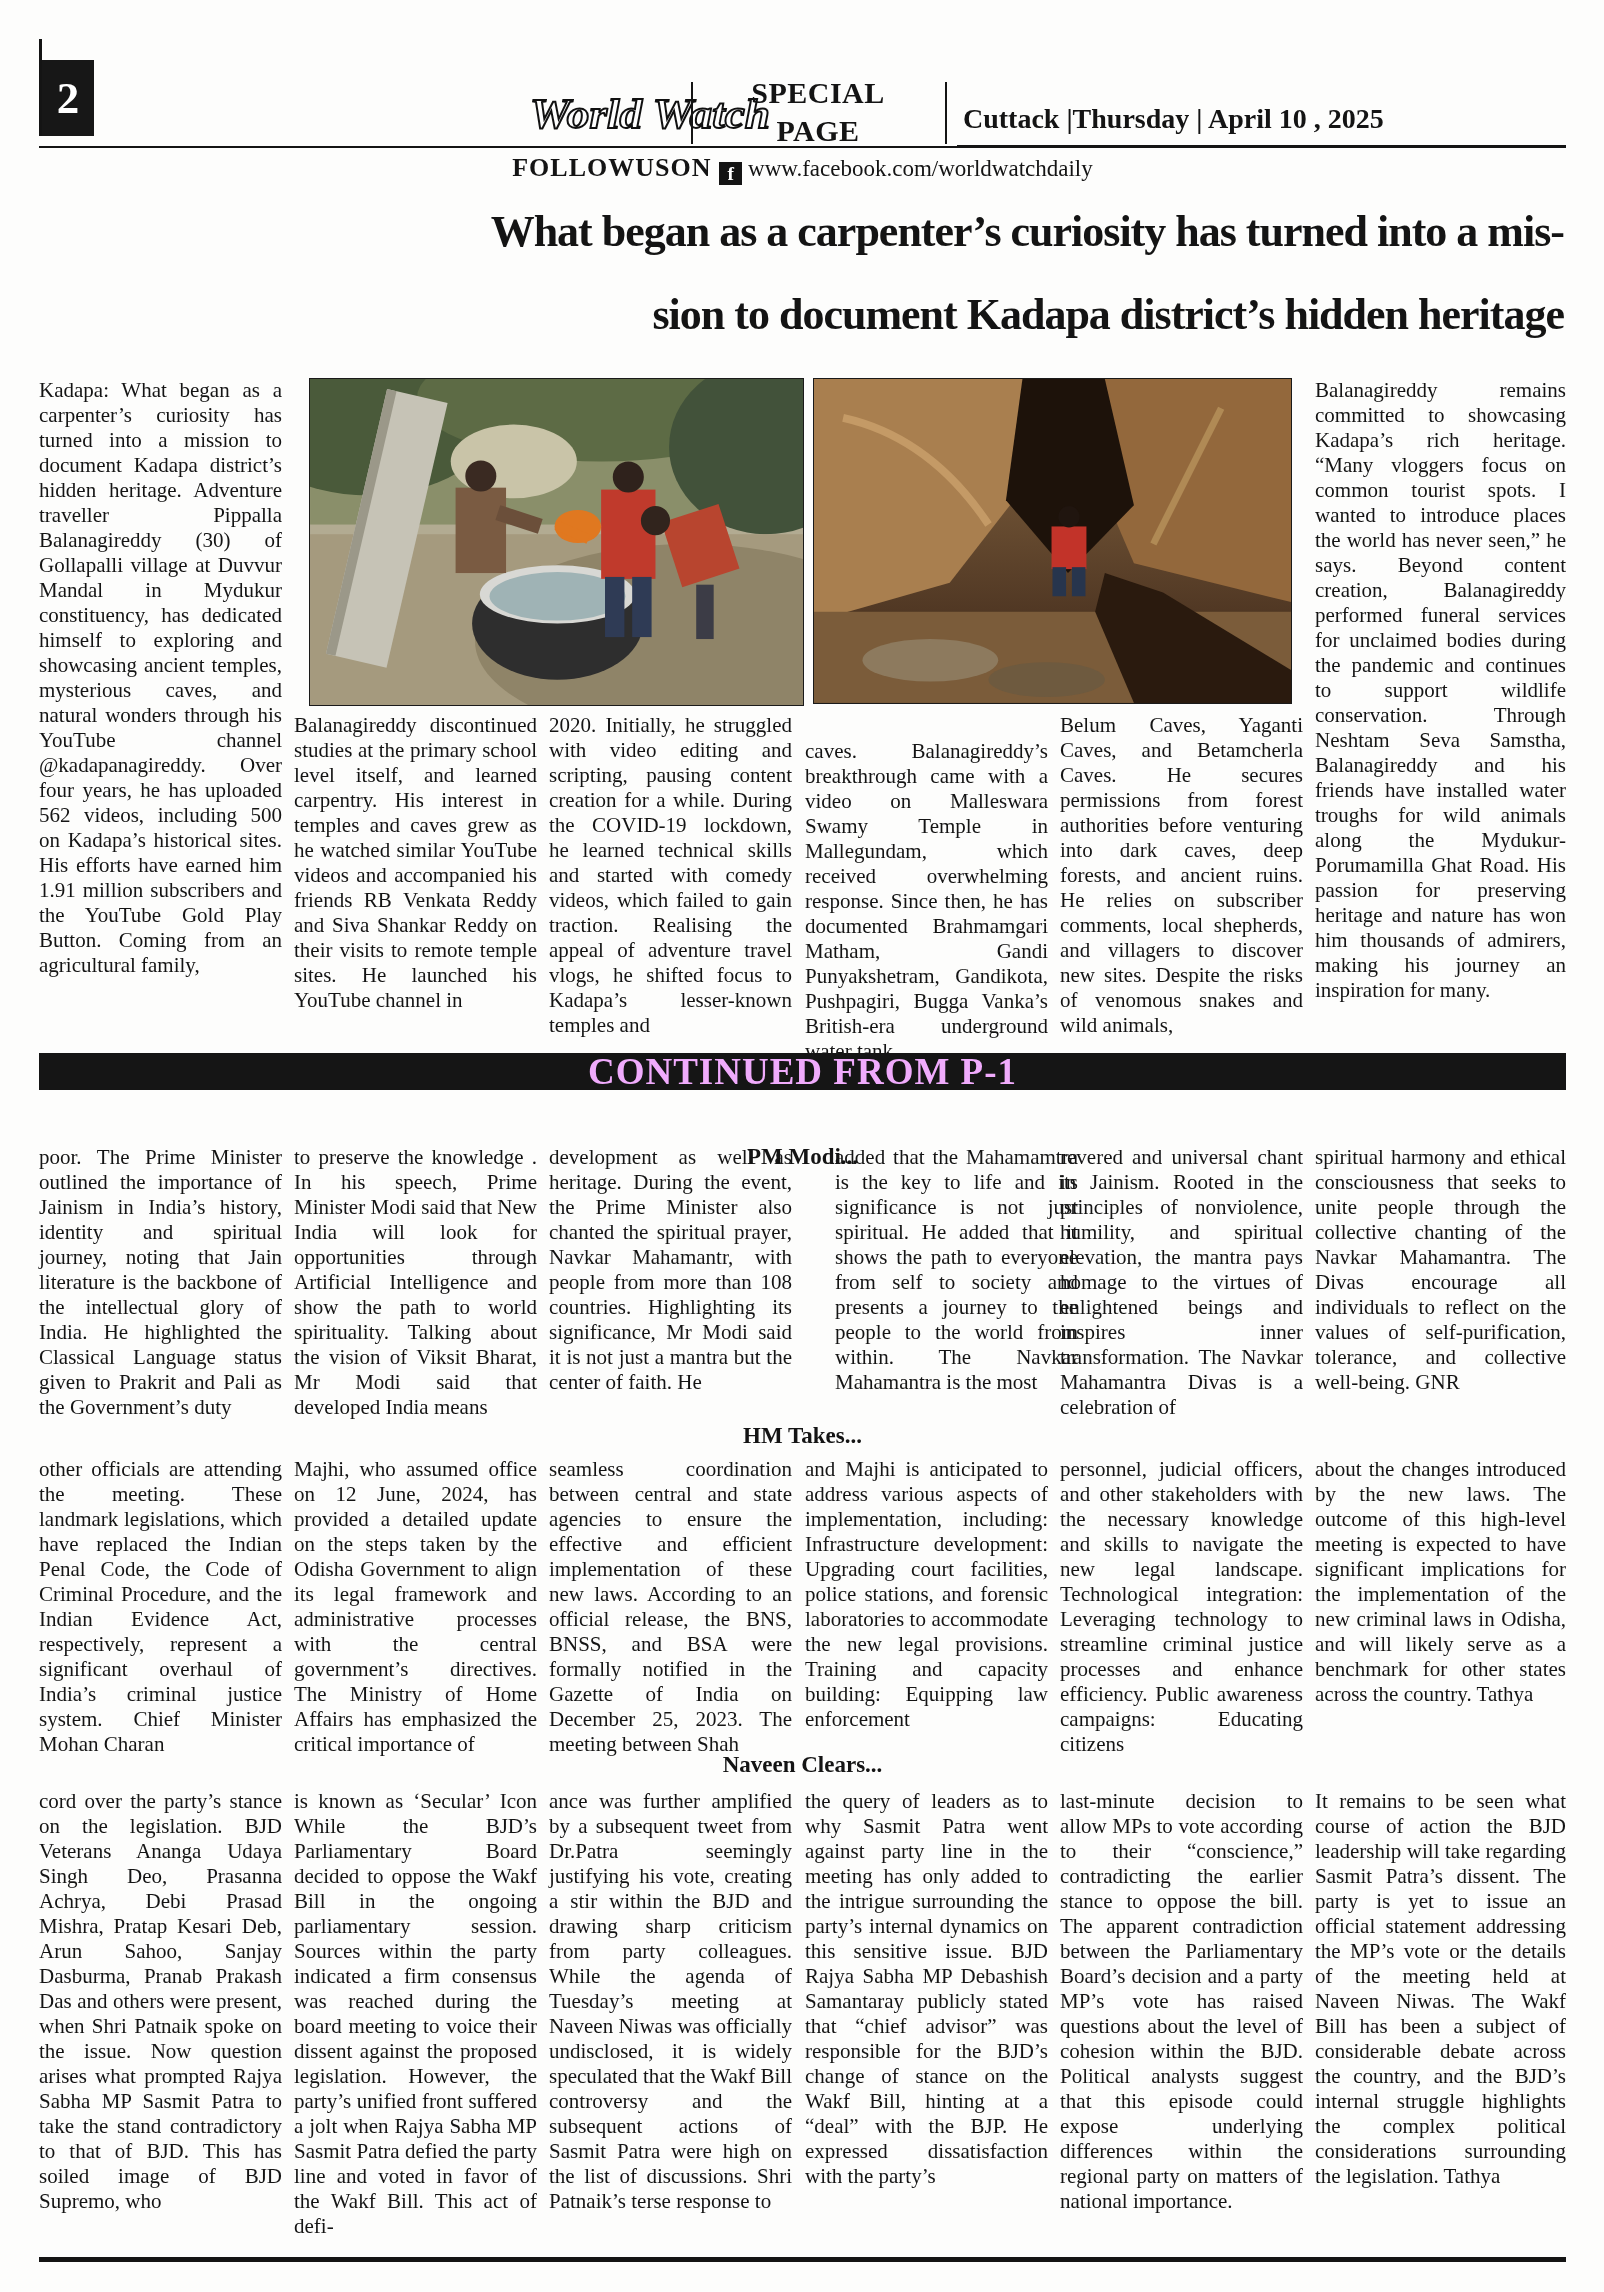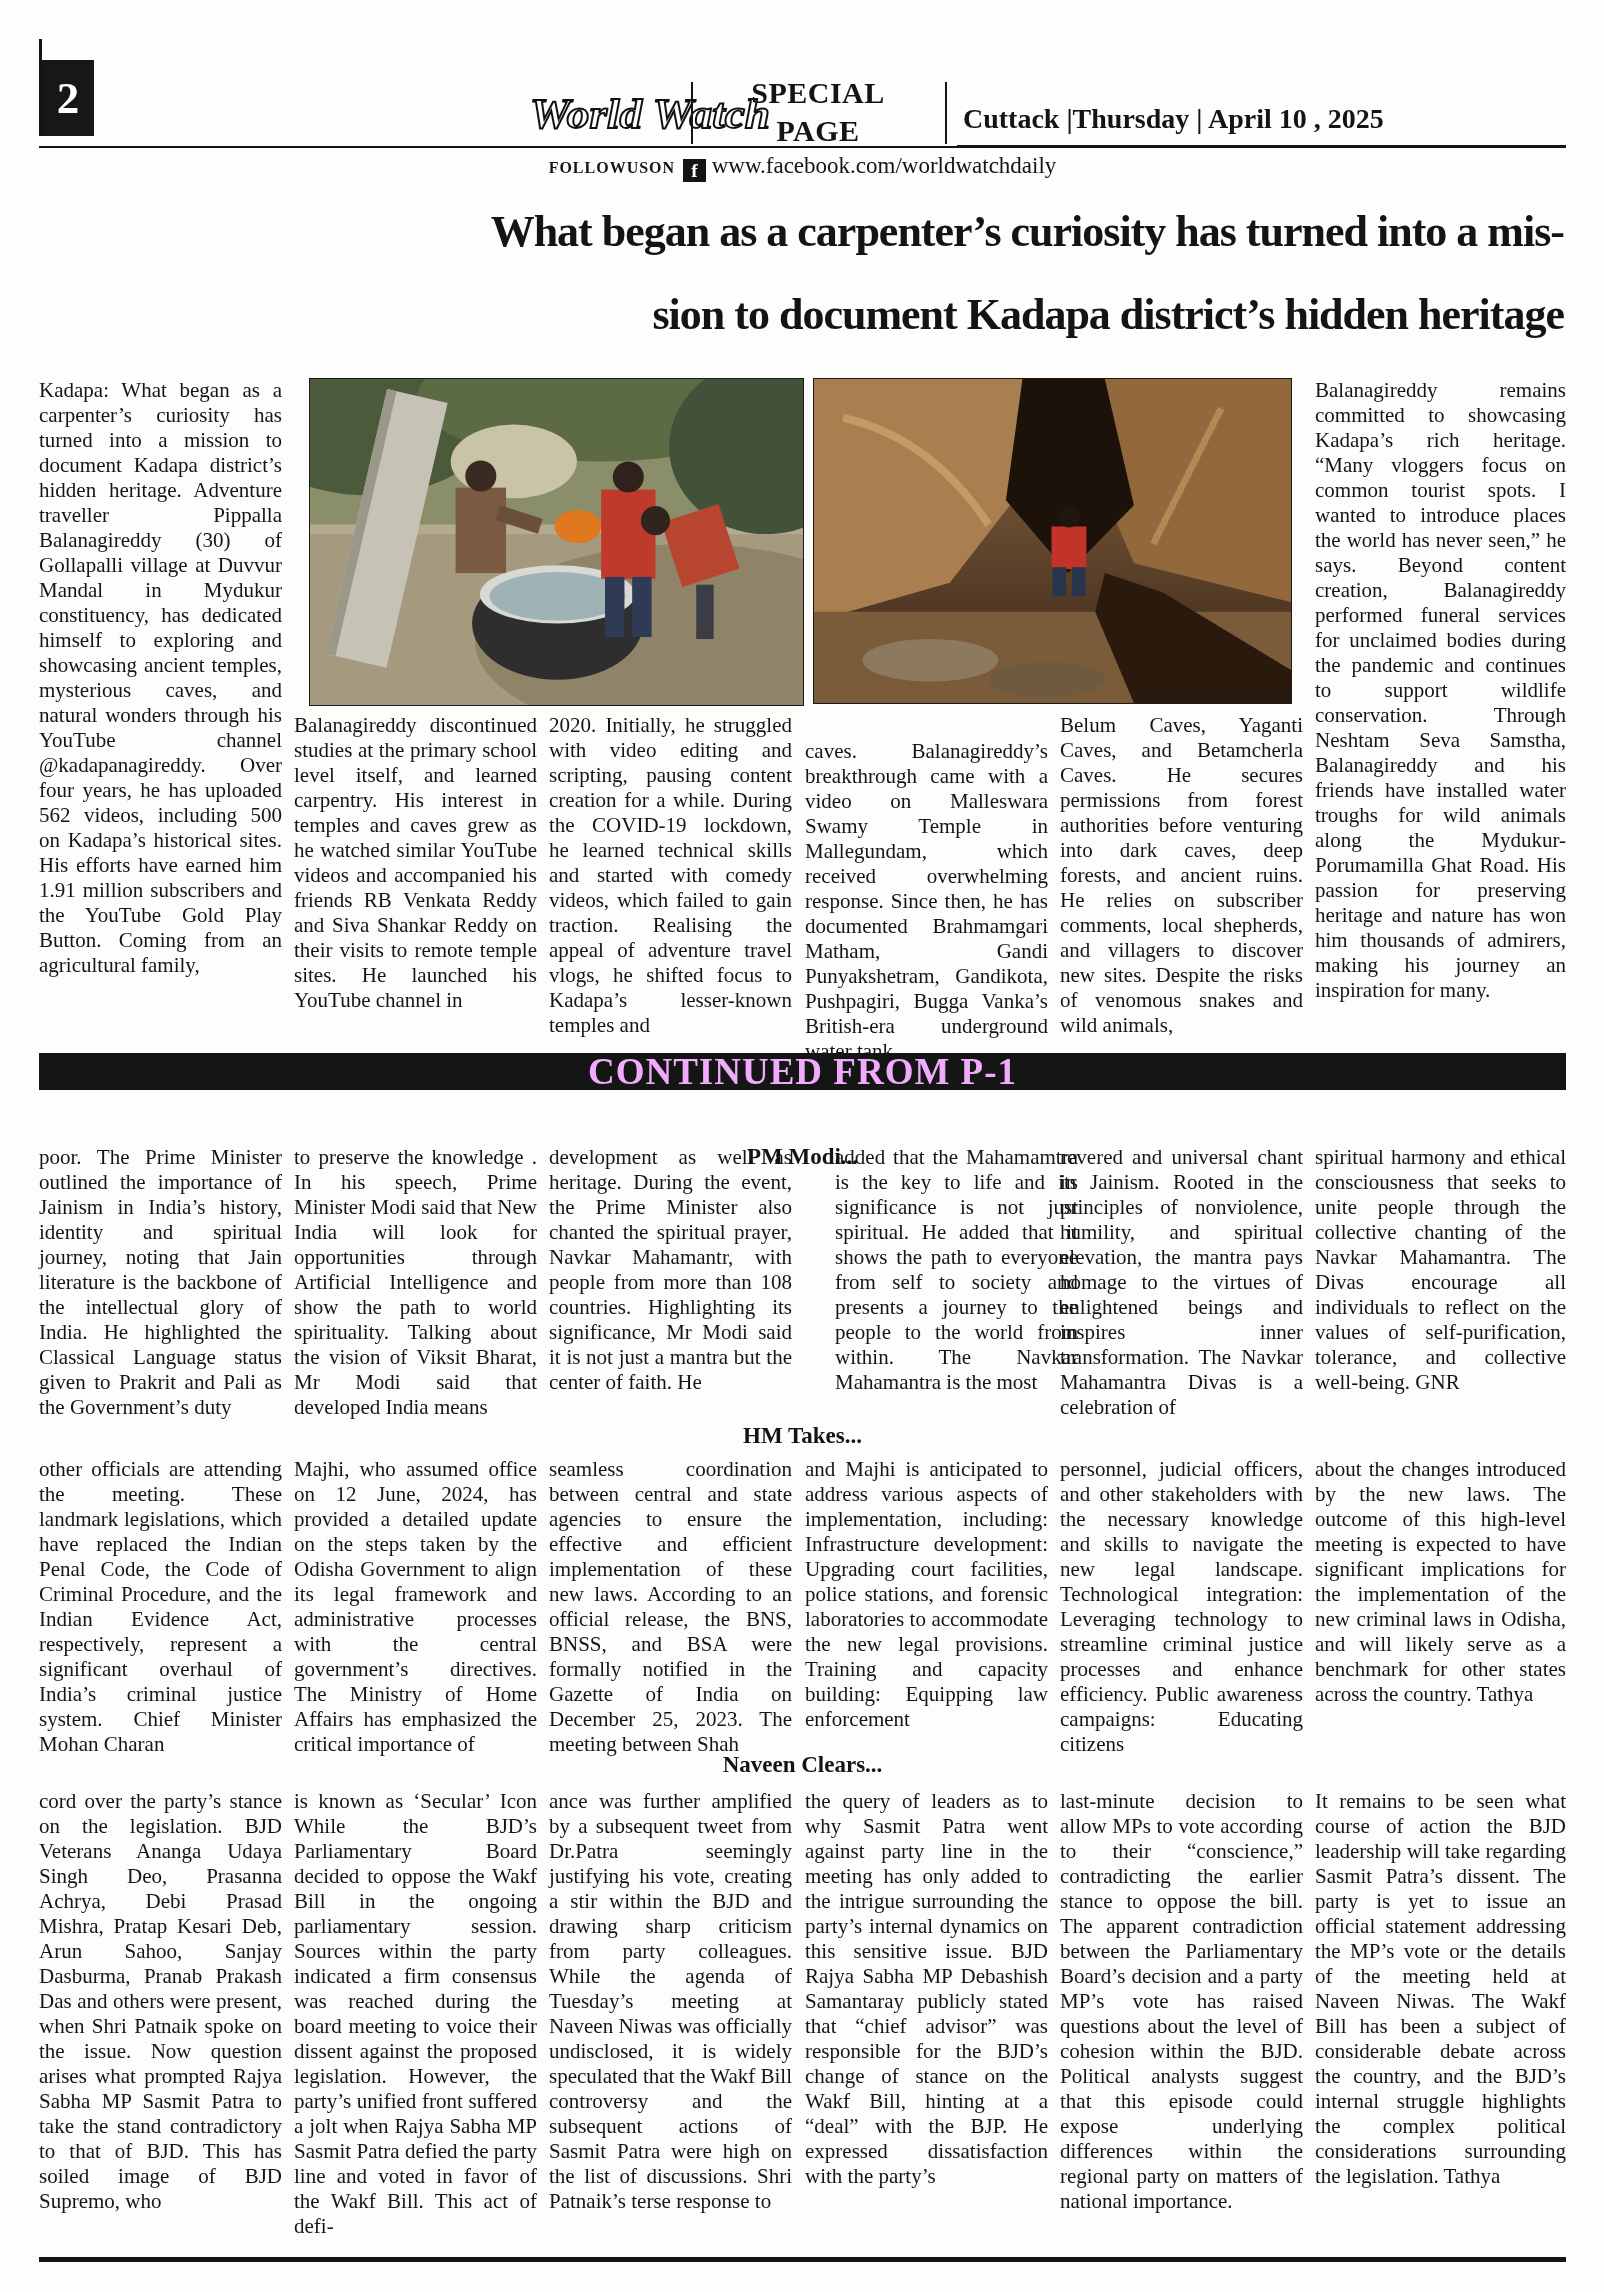--- a/index.html
+++ b/index.html
@@ -11,21 +11,21 @@
   .pagenum{left:42px;top:60px;width:52px;height:76px;background:#171717;color:#fff;
            font-size:45px;font-weight:bold;display:flex;align-items:center;justify-content:center;}
   .logo{left:524px;top:83px;text-align:center;}
   .vdiv{width:1.9px;height:62px;background:#141414;top:82px;}
   .special{left:693px;top:74px;width:250px;text-align:center;font-weight:bold;
            font-size:30px;line-height:38px;letter-spacing:0.5px;}
   .dateline{left:963px;top:103px;width:604px;font-weight:bold;font-size:28px;white-space:nowrap;}
   .date-rule{left:957px;top:145px;width:609px;height:2.9px;background:#141414;}
   .head-rule{left:39px;top:146px;width:918px;height:1.9px;background:#141414;}
   .follow{left:0;top:153px;width:1605px;text-align:center;font-size:23px;}
-  .follow b{font-size:16px;letter-spacing:1px;}
+  .follow b{font-size:26px;letter-spacing:1px;}
   .fb{display:inline-block;width:23px;height:23px;background:#141414;color:#fff;font-weight:bold;
       font-size:19.4px;line-height:23px;text-align:center;vertical-align:-3.9px;margin:0 5.8px 0 7.8px;}
   
   .headline{left:41px;top:190px;width:1523px;text-align:right;font-weight:bold;
             font-size:44px;line-height:83px;letter-spacing:-1px;}
   .headline span{display:block;}
   
   .colwrap{left:39px;width:1527px;}
   .col{position:absolute;width:243px;top:0;font-size:21px;line-height:25px;text-align:justify;}
   .lead-wrap{top:378px;height:671px;}

